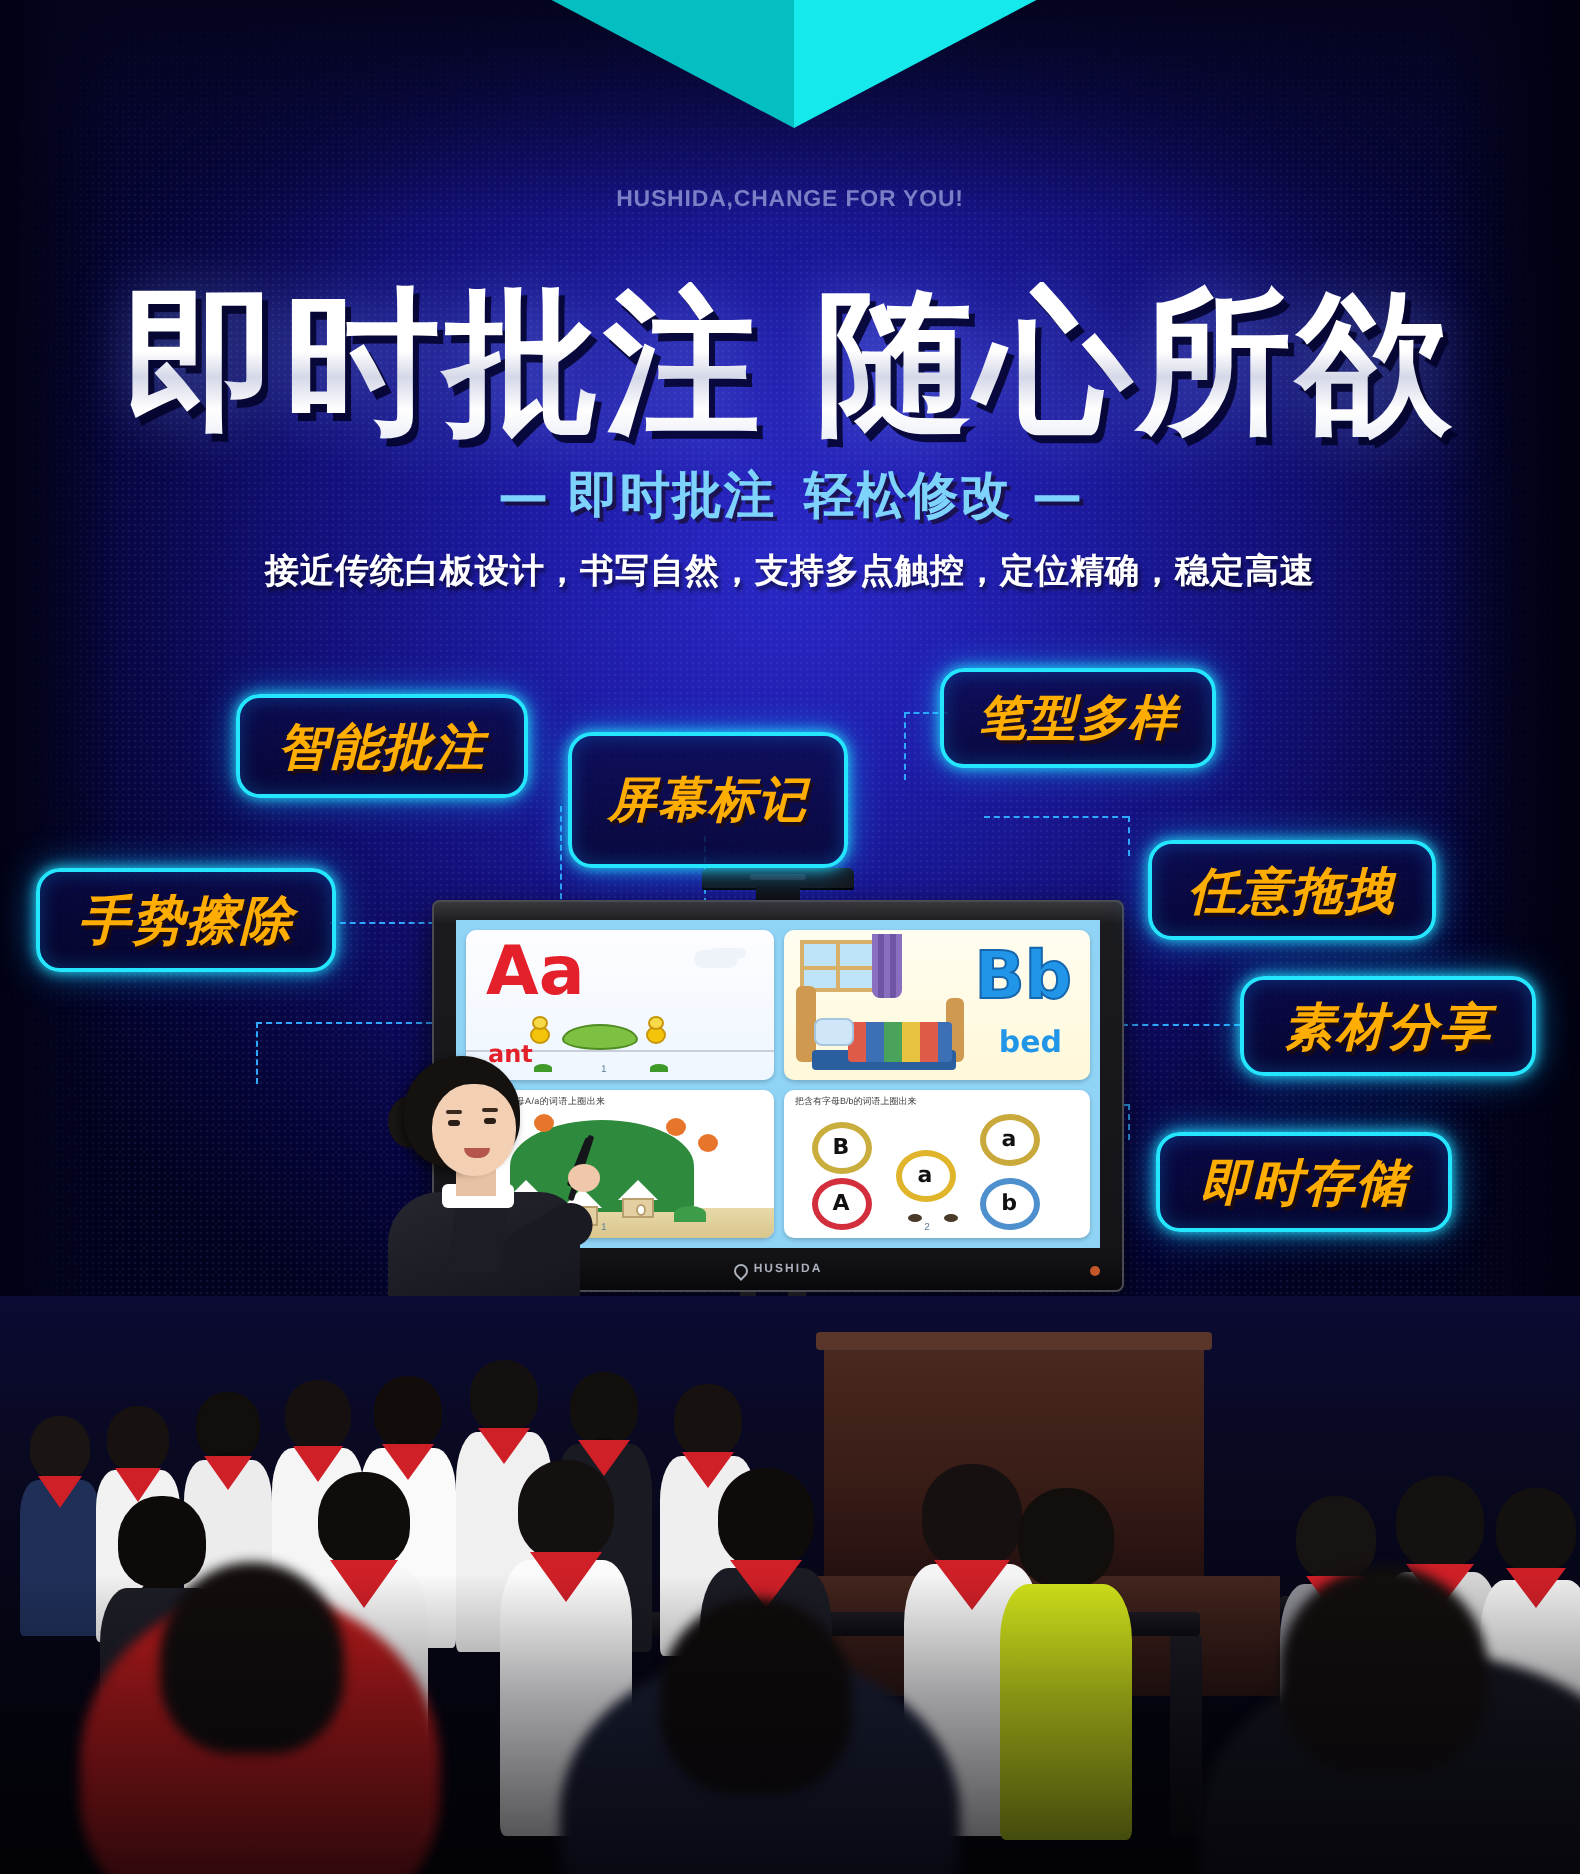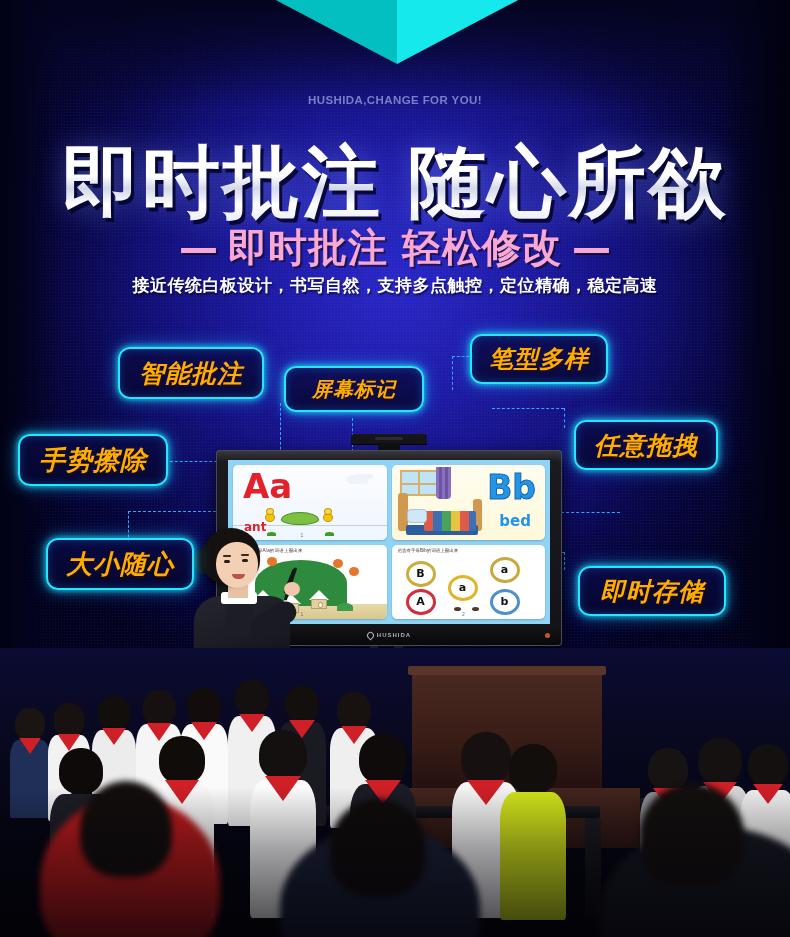--- a/index.html
+++ b/index.html
@@ -75,21 +75,21 @@
     color:transparent; -webkit-text-fill-color:transparent;
     filter:drop-shadow(3px 4px 0 rgba(2,2,40,.85)) drop-shadow(0 0 14px rgba(120,150,255,.35));
     font-family:"DejaVu Sans","Liberation Sans",sans-serif;
   }
   .headline .gap{ display:inline-block; width:26px; }
 
   
   .subline{
     position:absolute; left:0; top:229px; width:100%;
     text-align:center;
-    color:#f9a8d4; font-size:39px; font-weight:800; line-height:38px;
+    color:#7dd3fc; font-size:25px; font-weight:800; line-height:38px;
     letter-spacing:1px;
     text-shadow:2px 2px 0 rgba(20,8,0,.55);
     font-family:"DejaVu Sans","Liberation Sans",sans-serif;
   }
   .subline .dash{ font-weight:700; letter-spacing:0; padding:0 10px; }
   .subline .sp{ display:inline-block; width:14px; }
 
   .desc{
     position:absolute; left:0; top:274px; width:100%;
     text-align:center;
@@ -672,38 +672,38 @@
     <div class="fgblob" style="left:330px; bottom:40px;  width:96px;  height:98px;  background:#0f0b0a;"></div>
     <div class="fgblob" style="left:600px; bottom:-60px; width:230px; height:170px; background:#15161f;"></div>
     <div class="fgblob" style="left:640px; bottom:50px;  width:104px; height:104px; background:#120e0d;"></div>
     <div class="blurfg"></div>
   </div>
 
   <div class="nlabel" style="left:118px; top:347px; width:146px; height:52px; font-size:25px;">
     <span>智能批注</span>
   </div>
 
-  <div class="nlabel" style="left:284px; top:366px; width:140px; height:46px; font-size:20px;">
+  <div class="nlabel" style="left:284px; top:366px; width:140px; height:68px; font-size:24px;">
     <span>屏幕标记</span>
   </div>
 
   <div class="nlabel" style="left:18px; top:434px; width:150px; height:52px; font-size:26px;">
     <span>手势擦除</span>
   </div>
 
-  <div class="nlabel" style="left:46px; top:538px; width:148px; height:52px; font-size:26px;">
-    <span>大小随心</span>
-  </div>
 
   <div class="nlabel" style="left:470px; top:334px; width:138px; height:50px; font-size:24px;">
     <span>笔型多样</span>
   </div>
 
   <div class="nlabel" style="left:574px; top:420px; width:144px; height:50px; font-size:25px;">
     <span>任意拖拽</span>
   </div>
 
+  <div class="nlabel" style="left:620px; top:488px; width:148px; height:50px; font-size:25px;">
+    <span>素材分享</span>
+  </div>
 
   <div class="nlabel" style="left:578px; top:566px; width:148px; height:50px; font-size:25px;">
     <span>即时存储</span>
   </div>
 
 </div>
 
 </body></html>

